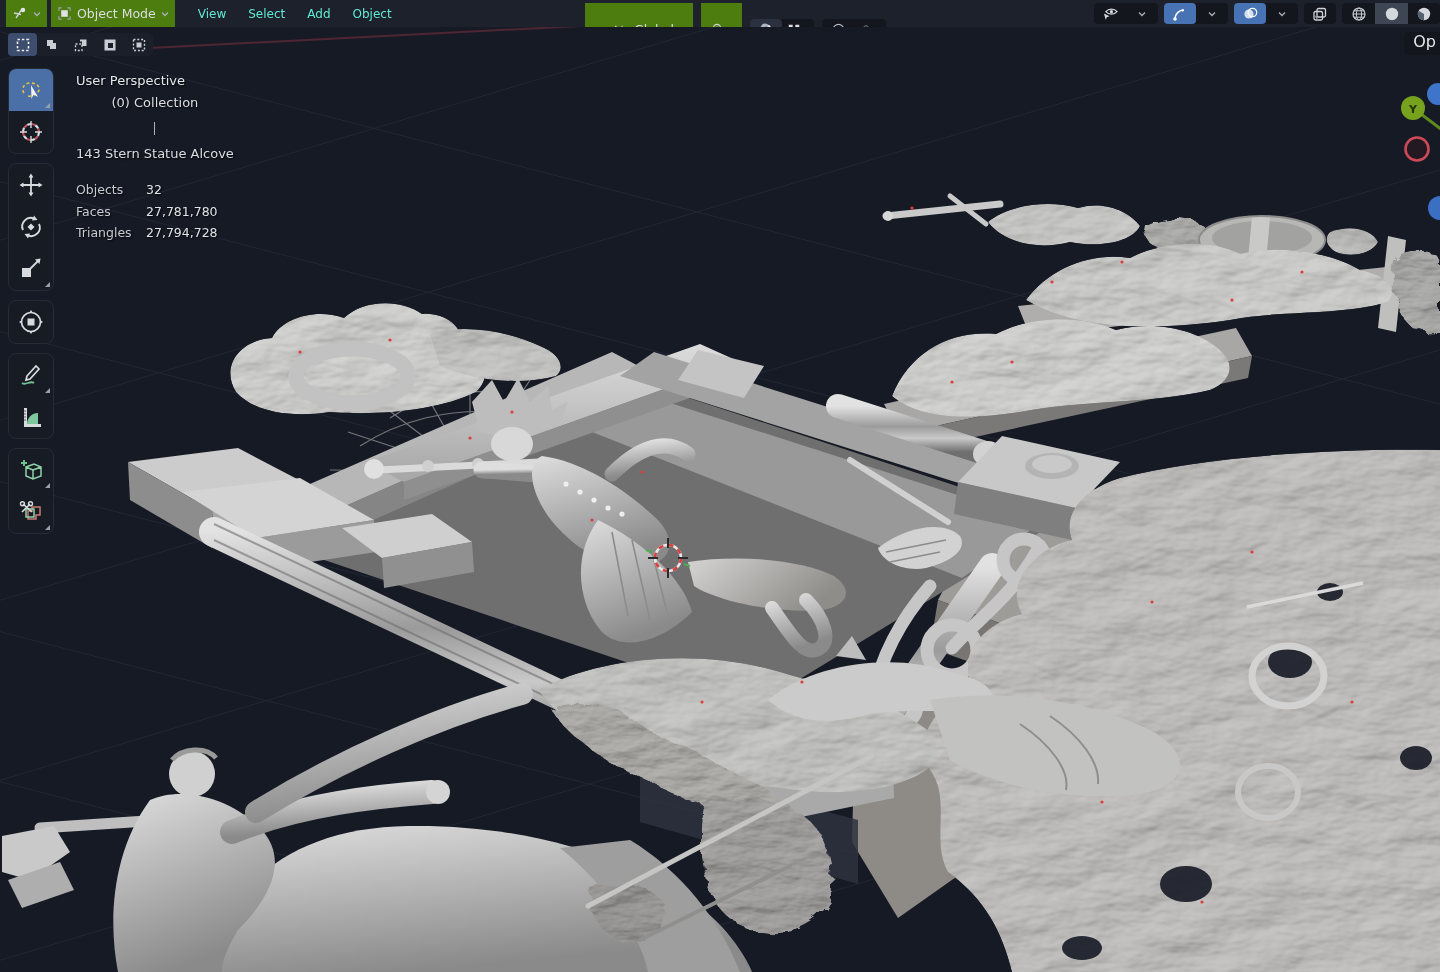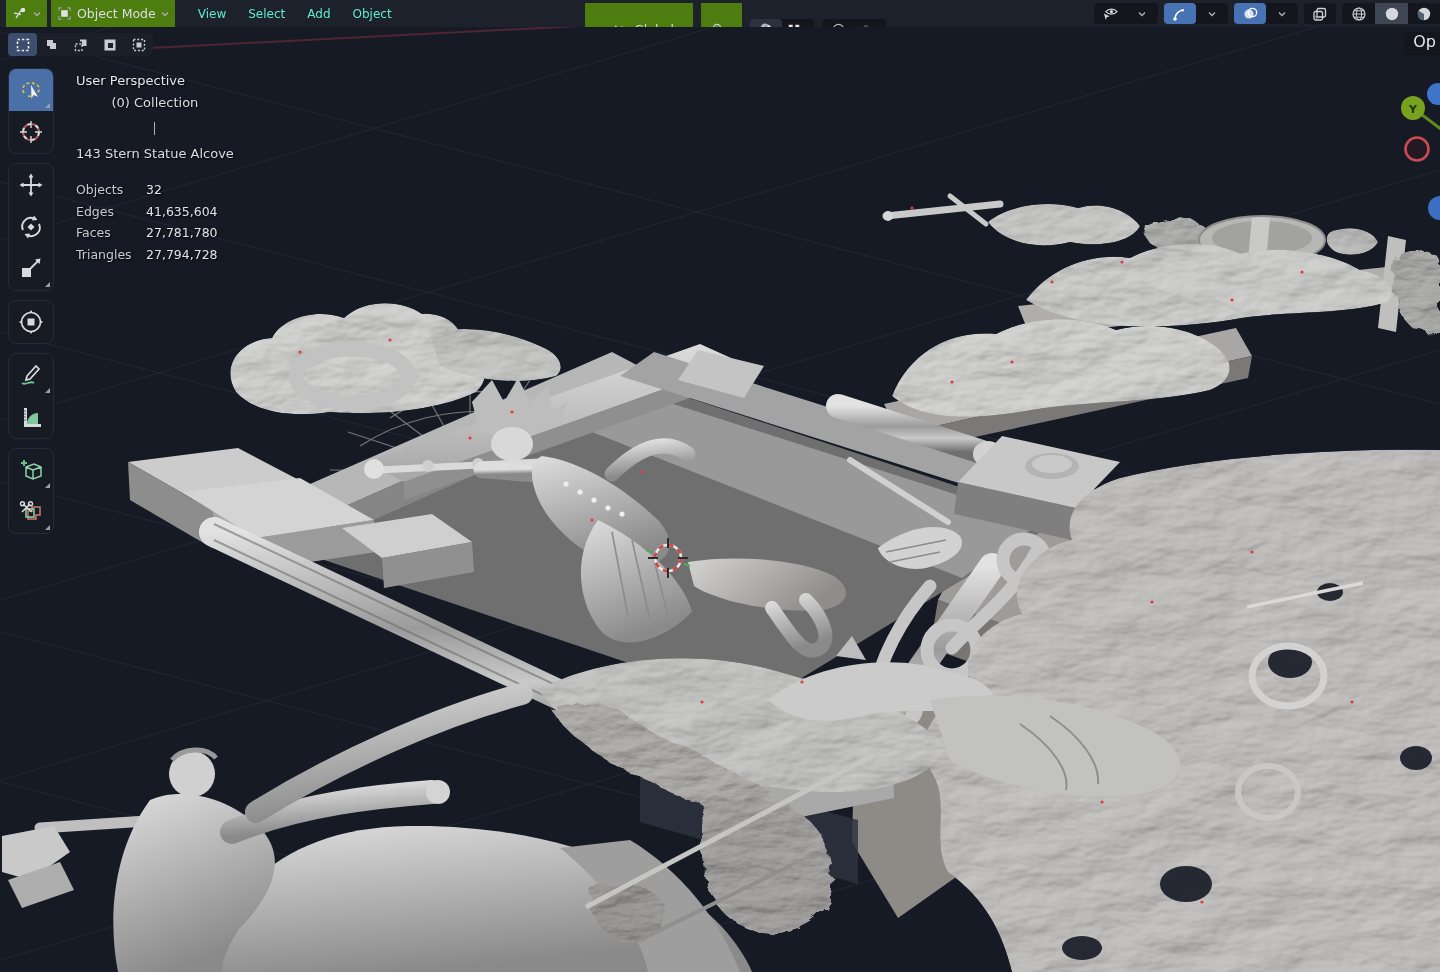--- a/index.html
+++ b/index.html
@@ -615,24 +615,20 @@
     <span>(0) Collection</span>
     <span class="vdiv"></span>
     <span>143 Stern Statue Alcove</span>
   </div>
   <div class="stats">
     <div class="srow">
       <span class="slabel">Objects</span>
       <span class="sval">32</span>
     </div>
     <div class="srow">
-      <span class="slabel">Edges</span>
-      <span class="sval">41,635,604</span>
-    </div>
-    <div class="srow">
       <span class="slabel">Faces</span>
       <span class="sval">27,781,780</span>
     </div>
     <div class="srow">
       <span class="slabel">Triangles</span>
       <span class="sval">27,794,728</span>
     </div>
   </div>
 </div>
 

